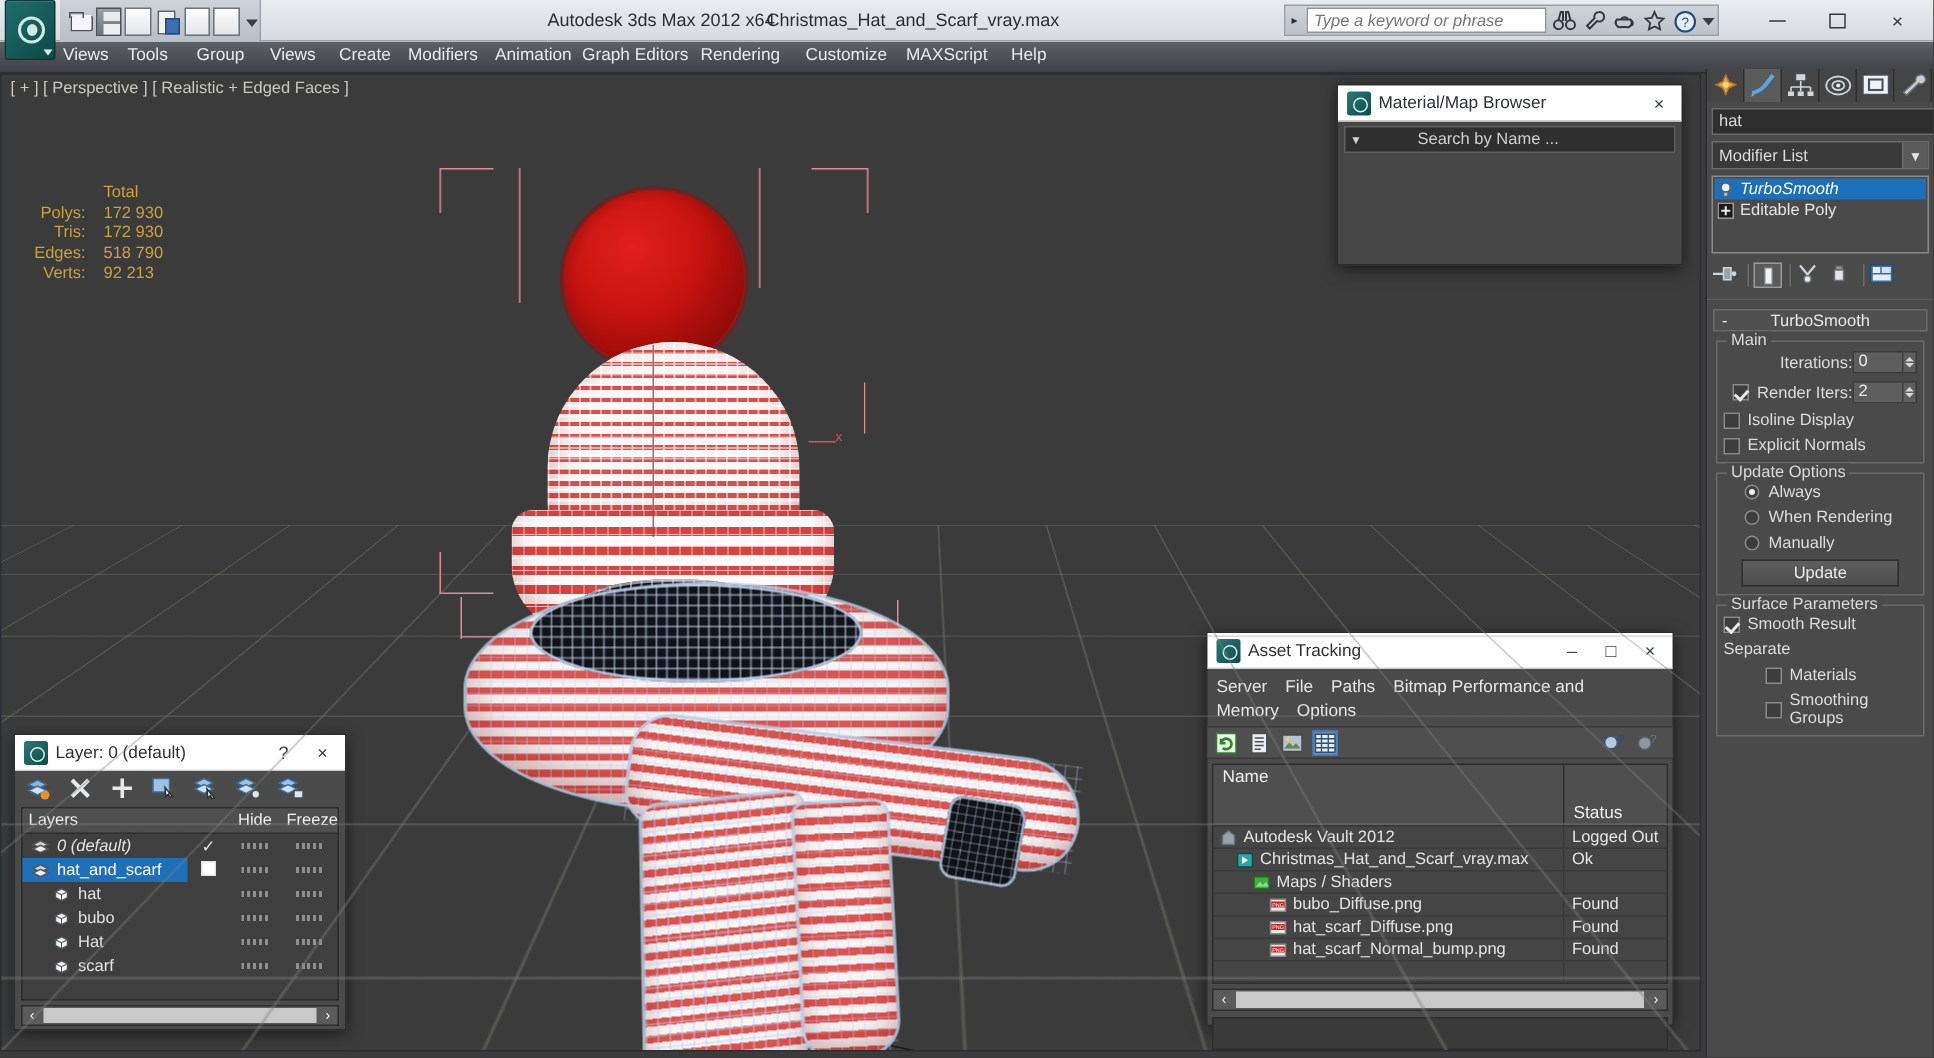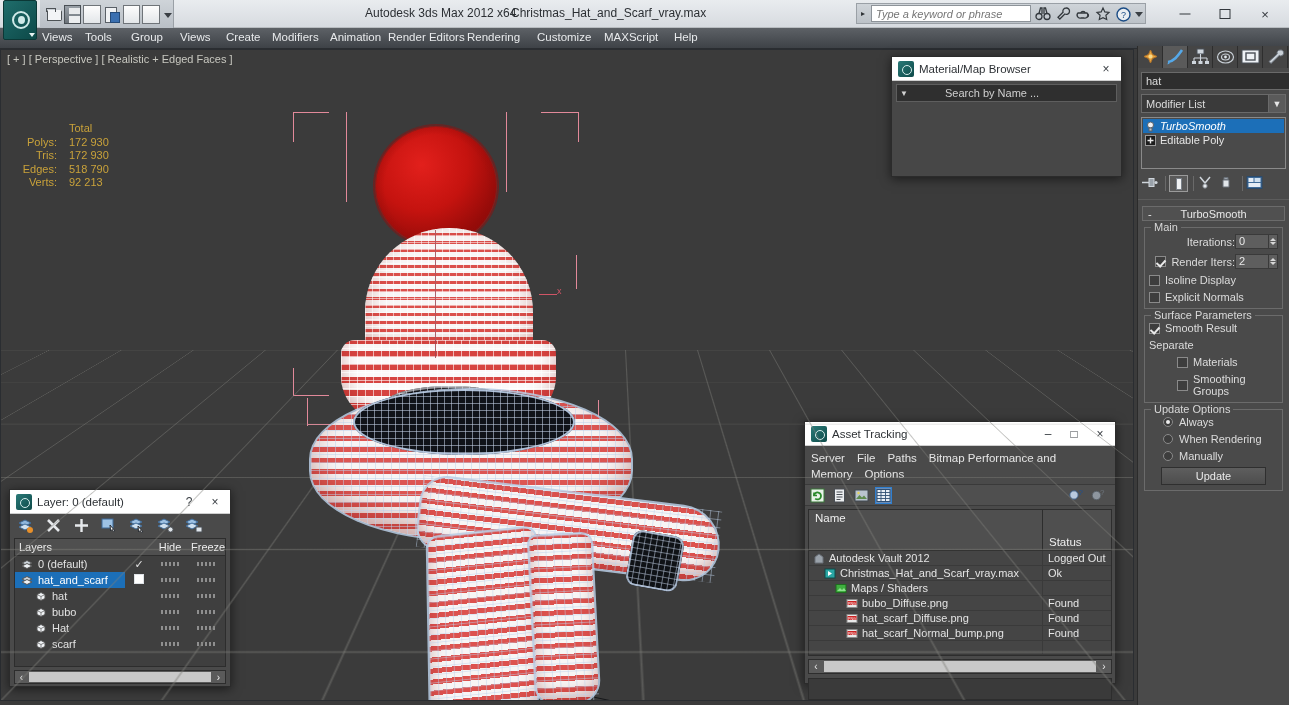--- a/index.html
+++ b/index.html
@@ -346,21 +346,21 @@
   </div>
 
   <div class="menubar" id="menubar">
       <div class="menu-item" style="left: 42px;">Views</div>
       <div class="menu-item" style="left: 85px;">Tools</div>
       <div class="menu-item" style="left: 131px;">Group</div>
       <div class="menu-item" style="left: 180px;">Views</div>
       <div class="menu-item" style="left: 226px;">Create</div>
       <div class="menu-item" style="left: 272px;">Modifiers</div>
       <div class="menu-item" style="left: 330px;">Animation</div>
-      <div class="menu-item" style="left: 388px;">Render Editors</div>
+      <div class="menu-item" style="left: 388px;">Graph Editors</div>
       <div class="menu-item" style="left: 467px;">Rendering</div>
       <div class="menu-item" style="left: 537px;">Customize</div>
       <div class="menu-item" style="left: 604px;">MAXScript</div>
       <div class="menu-item" style="left: 674px;">Help</div>
     </div>
 
   <div class="viewport">
     <div class="scene">
       <div class="grid"></div>
       <div class="gridaxis" style="left:430px;top:560px;width:1px;height:115px;"></div>
@@ -664,21 +664,21 @@
     </div>
     <div class="ly-grid">
       <div class="ly-hd">
         <div class="c1">Layers</div>
         <div class="c2"></div>
         <div class="c3">Hide</div>
         <div class="c4">Freeze</div>
       </div>
       <div id="ly-rows">
           <div class="ly-row">
-            <div class="c1" style="padding-left: 6px;">
+            <div class="c1" style="padding-left: 6px; font-style: italic;">
               <span style="width: 13px; margin-right: 4px; display: inline-flex;">
                 <svg width="12" height="11" viewBox="0 0 12 11">
                   <path d="M1 4l5-2.5L11 4 6 6.5z" fill="#cfd6dd" stroke="#555"></path>
                   <path d="M1 7l5-2.5L11 7 6 9.5z" fill="#eef2f6" stroke="#555"></path>
                 </svg>
               </span>
               <span>0 (default)</span>
             </div>
             <div class="c2">✓</div>
             <div class="c3">
@@ -934,49 +934,49 @@
           <span class="cb"></span>
           <span class="flab">Isoline Display</span>
         </div>
         <div class="frow" style="margin-bottom:0;">
           <span class="cb"></span>
           <span class="flab">Explicit Normals</span>
         </div>
       </div>
 
       <div class="grp">
+        <div class="gl">Update Options</div>
+        <div class="frow" style="padding-left:14px;">
+          <span class="rb on"></span>
+          <span class="flab">Always</span>
+        </div>
+        <div class="frow" style="padding-left:14px;">
+          <span class="rb"></span>
+          <span class="flab">When Rendering</span>
+        </div>
+        <div class="frow" style="padding-left:14px;">
+          <span class="rb"></span>
+          <span class="flab">Manually</span>
+        </div>
+        <div class="btn" style="margin:0 12px;">Update</div>
+      </div>
+
+      <div class="grp">
         <div class="gl">Surface Parameters</div>
         <div class="frow">
           <span class="cb ck"></span>
           <span class="flab">Smooth Result</span>
         </div>
         <div class="frow">
           <span class="flab">Separate</span>
         </div>
         <div class="frow" style="padding-left:28px;">
           <span class="cb"></span>
           <span class="flab">Materials</span>
         </div>
         <div class="frow" style="padding-left:28px;margin-bottom:0;">
           <span class="cb"></span>
           <span class="flab">Smoothing Groups</span>
         </div>
       </div>
-
-      <div class="grp">
-        <div class="gl">Update Options</div>
-        <div class="frow" style="padding-left:14px;">
-          <span class="rb on"></span>
-          <span class="flab">Always</span>
-        </div>
-        <div class="frow" style="padding-left:14px;">
-          <span class="rb"></span>
-          <span class="flab">When Rendering</span>
-        </div>
-        <div class="frow" style="padding-left:14px;">
-          <span class="rb"></span>
-          <span class="flab">Manually</span>
-        </div>
-        <div class="btn" style="margin:0 12px;">Update</div>
-      </div>
     </div>
   </div>
 </div>
 
 </body></html>

